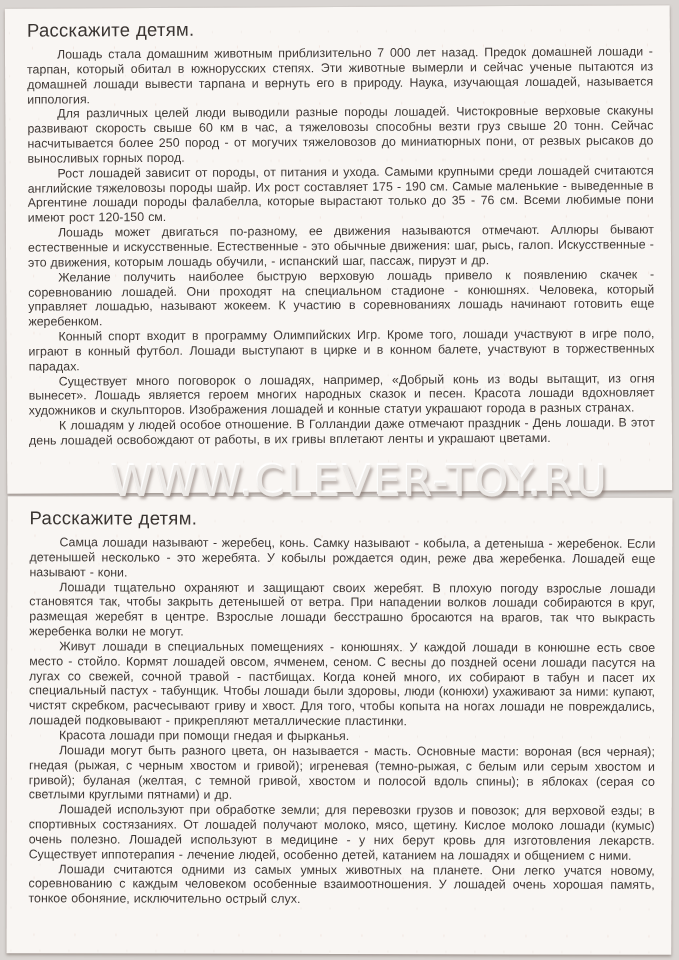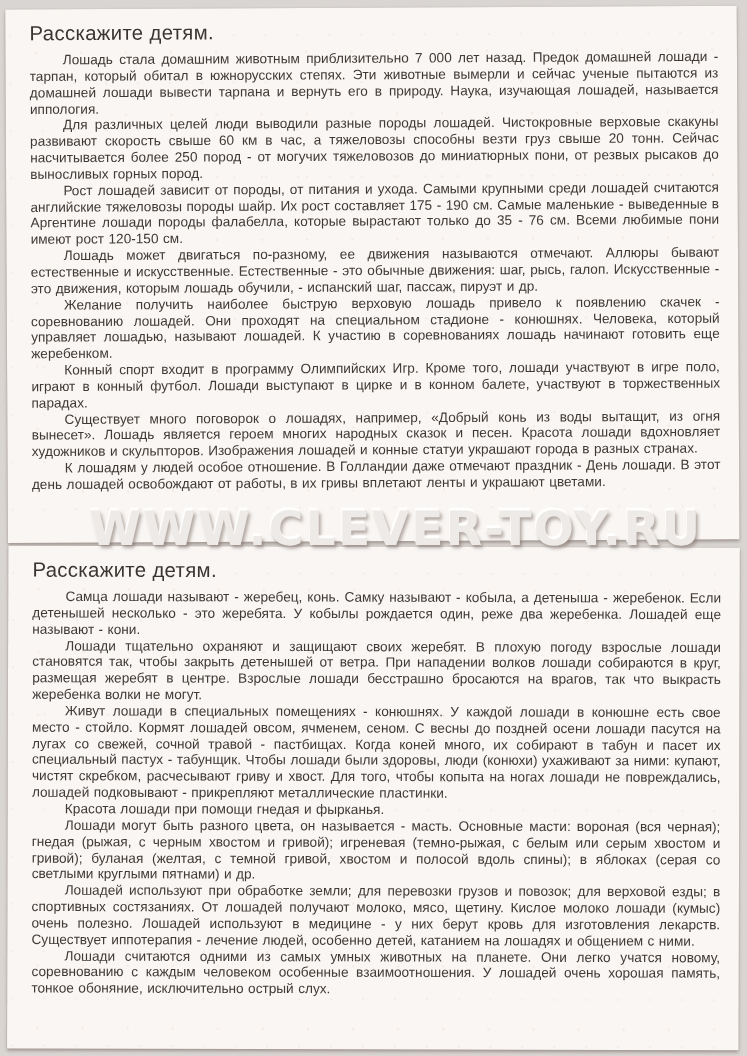--- a/index.html
+++ b/index.html
@@ -58,21 +58,21 @@
   .card p .it {
   }
   .watermark {
     position: absolute;
     left: 53%;
     top: 481px;
     transform: translate(-50%, -50%);
     z-index: 5;
     white-space: nowrap;
     font-family: "DejaVu Sans", sans-serif;
-    font-weight: bold;
+    font-weight: normal;
     font-size: 43px;
     letter-spacing: 2px;
     color: #edeae7;
     text-shadow:
       -1px -2px 1px rgba(255,255,255,0.95),
       2px 3px 3px rgba(128,112,104,0.55),
       0 0 1px rgba(160,148,140,0.35);
     pointer-events: none;
   }
 </style>
@@ -81,21 +81,21 @@
 
 <div class="page">
 
   <section class="card card-1">
     <h1>Расскажите детям.</h1>
     <div class="card-body">
         <p><span>Лошадь стала домашним животным приблизительно 7 000 лет назад. Предок домашней лошади - тарпан, который обитал в южнорусских степях. Эти животные вымерли и сейчас ученые пытаются из домашней лошади вывести тарпана и вернуть его в природу. Наука, изучающая лошадей, называется </span><span class="it">иппология.</span></p>
         <p><span>Для различных целей люди выводили разные породы лошадей. Чистокровные верховые скакуны развивают скорость свыше 60 км в час, а тяжеловозы способны везти груз свыше 20 тонн. Сейчас насчитывается более 250 пород - от могучих тяжеловозов до миниатюрных пони, от резвых рысаков до выносливых горных пород.</span></p>
         <p><span>Рост лошадей зависит от породы, от питания и ухода. Самыми крупными среди лошадей считаются английские тяжеловозы породы шайр. Их рост составляет 175 - 190 см. Самые маленькие - выведенные в Аргентине лошади породы фалабелла, которые вырастают только до 35 - 76 см. Всеми любимые пони имеют рост 120-150 см.</span></p>
         <p><span>Лошадь может двигаться по-разному, ее движения называются </span><span class="it">отмечают</span><span>. Аллюры бывают естественные и искусственные. Естественные - это обычные движения: шаг, рысь, галоп. Искусственные - это движения, которым лошадь обучили, - испанский шаг, пассаж, пируэт и др.</span></p>
-        <p><span>Желание получить наиболее быструю верховую лошадь привело к появлению скачек - соревнованию лошадей. Они проходят на специальном стадионе - </span><span class="it">конюшнях</span><span>. Человека, который управляет лошадью, называют </span><span class="it">лошадей</span><span>. К участию в соревнованиях лошадь начинают готовить еще жеребенком.</span></p>
+        <p><span>Желание получить наиболее быструю верховую лошадь привело к появлению скачек - соревнованию лошадей. Они проходят на специальном стадионе - </span><span class="it">конюшнях</span><span>. Человека, который управляет лошадью, называют </span><span class="it">жокеем</span><span>. К участию в соревнованиях лошадь начинают готовить еще жеребенком.</span></p>
         <p><span>Конный спорт входит в программу Олимпийских Игр. Кроме того, лошади участвуют в игре поло, играют в конный футбол. Лошади выступают в цирке и в конном балете, участвуют в торжественных парадах.</span></p>
         <p><span>Существует много поговорок о лошадях, например, «Добрый конь из воды вытащит, из огня вынесет». Лошадь является героем многих народных сказок и песен. Красота лошади вдохновляет художников и скульпторов. Изображения лошадей и конные статуи украшают города в разных странах.</span></p>
         <p><span>К лошадям у людей особое отношение. В Голландии даже отмечают праздник - День лошади. В этот день лошадей освобождают от работы, в их гривы вплетают ленты и украшают цветами.</span></p>
       </div>
   </section>
 
   <section class="card card-2">
     <h1>Расскажите детям.</h1>
     <div class="card-body">
         <p><span>Самца лошади называют - </span><span class="it">жеребец, конь</span><span>. Самку называют - </span><span class="it">кобыла</span><span>, а детеныша - </span><span class="it">жеребенок</span><span>. Если детенышей несколько - это </span><span class="it">жеребята</span><span>. У кобылы рождается один, реже два жеребенка. Лошадей еще называют - </span><span class="it">кони</span><span>.</span></p>

